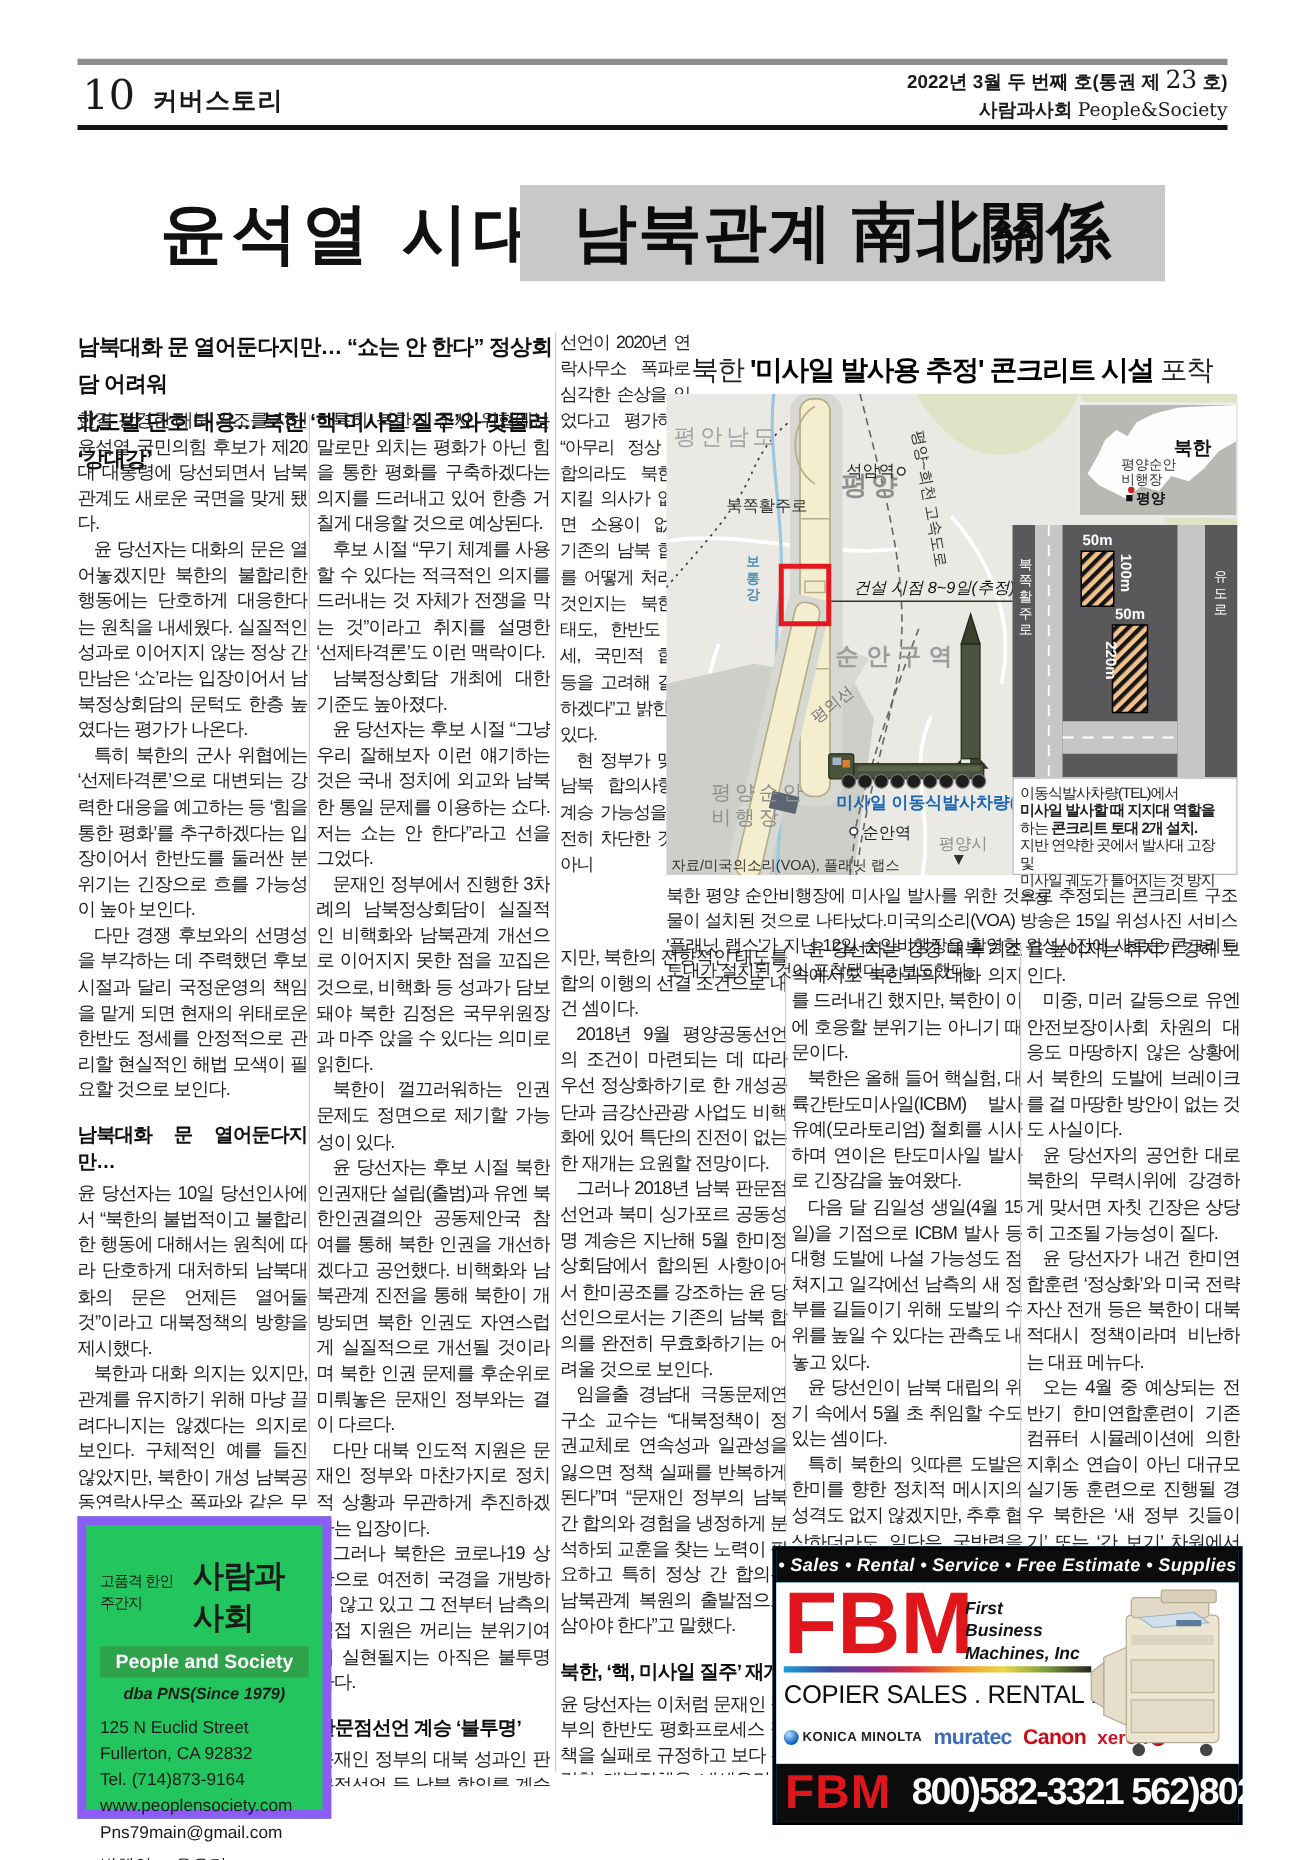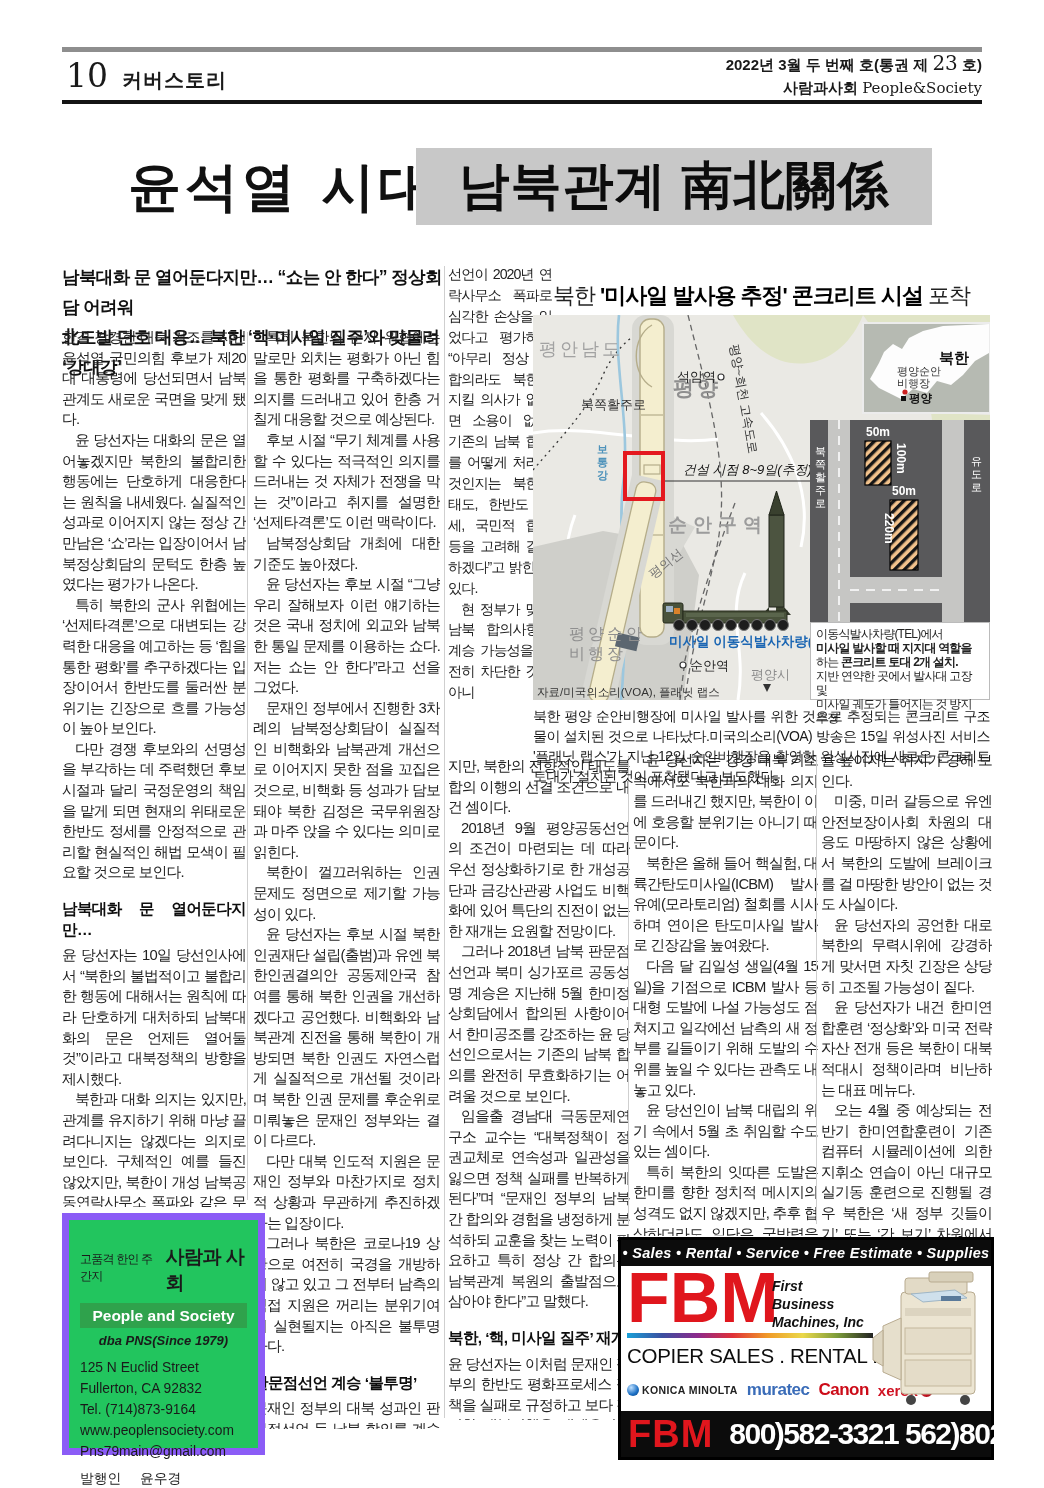--- a/index.html
+++ b/index.html
@@ -47,21 +47,21 @@
   .map-caption{margin-top:6px;font-size:14px;line-height:20px;text-align:justify;letter-spacing:-0.6px;color:#1a1a1a;}
   .diag-caption{position:absolute;left:277px;top:307px;width:180px;height:78px;background:#fff;
     border:1px solid #bbb;box-sizing:border-box;padding:4px 5px;font-size:12px;line-height:14px;
     letter-spacing:-0.8px;color:#222;}
   .diag-caption b{font-weight:bold;}
   
   .pns{position:absolute;left:62px;top:1213px;width:203px;height:242px;background:#22c55e;
        border:7px solid #8b5cf6;box-sizing:border-box;padding:24px 11px;}
   .pns-top{display:flex;align-items:baseline;gap:6px;margin-bottom:7px;}
   .pns-tag{font-size:12px;letter-spacing:-0.8px;}
-  .pns-name{font-size:19px;font-weight:bold;letter-spacing:-0.5px;}
+  .pns-name{font-size:25px;font-weight:bold;letter-spacing:-0.5px;}
   .pns-bar{height:25px;background:#2fa24c;color:#fff;font-weight:bold;font-size:15.5px;
            display:flex;align-items:center;justify-content:center;margin-bottom:5px;}
   .pns-dba{text-align:center;font-style:italic;font-weight:bold;font-size:13px;margin-bottom:9px;}
   .pns-addr{font-size:13.8px;line-height:21px;margin-bottom:6px;}
   .pns-staff{font-size:13.8px;line-height:21px;}
   .pns-staff .role{display:inline-block;min-width:52px;margin-right:8px;}
   
   .fbm{position:absolute;left:618px;top:1237px;width:376px;height:223px;border:3px solid #000;
        box-sizing:border-box;display:flex;flex-direction:column;background:#0ea5e9;}
   .fbm-top{height:26px;background:#0c0c0c;color:#fff;font-style:italic;font-weight:bold;

